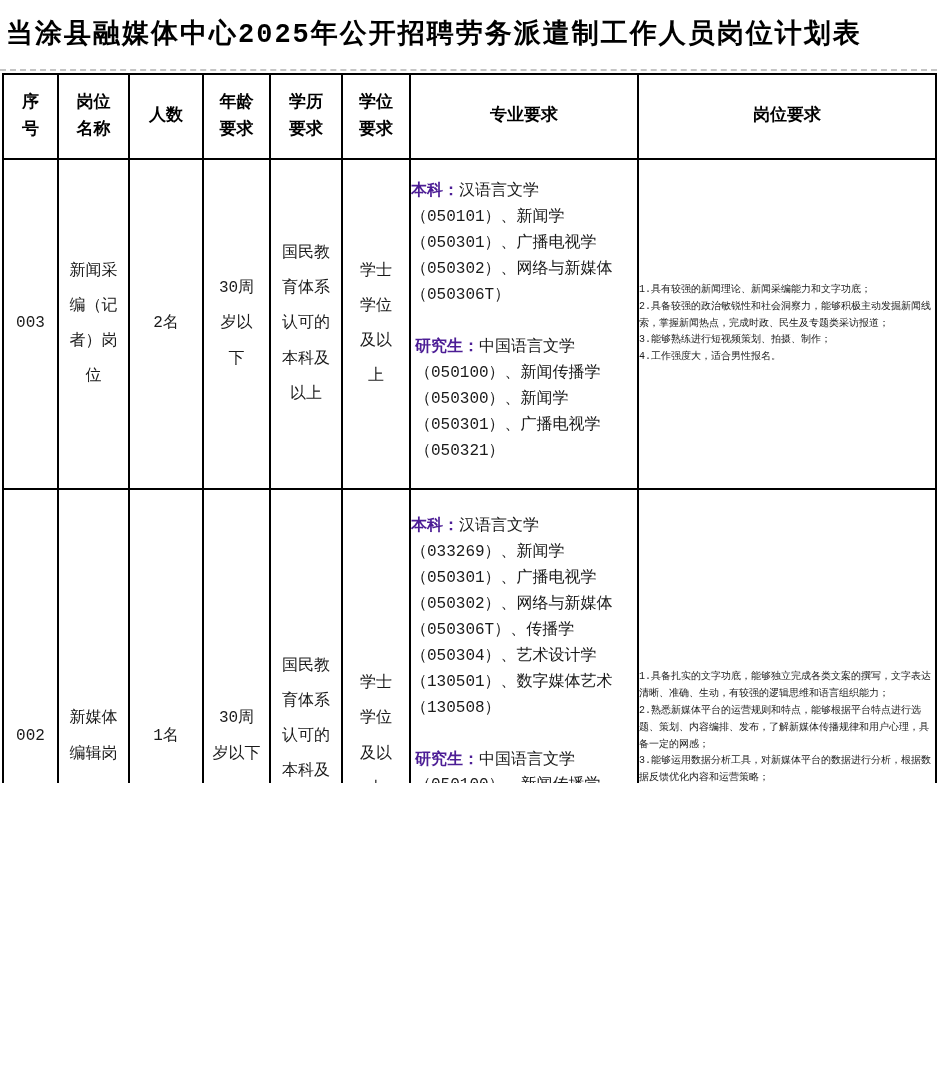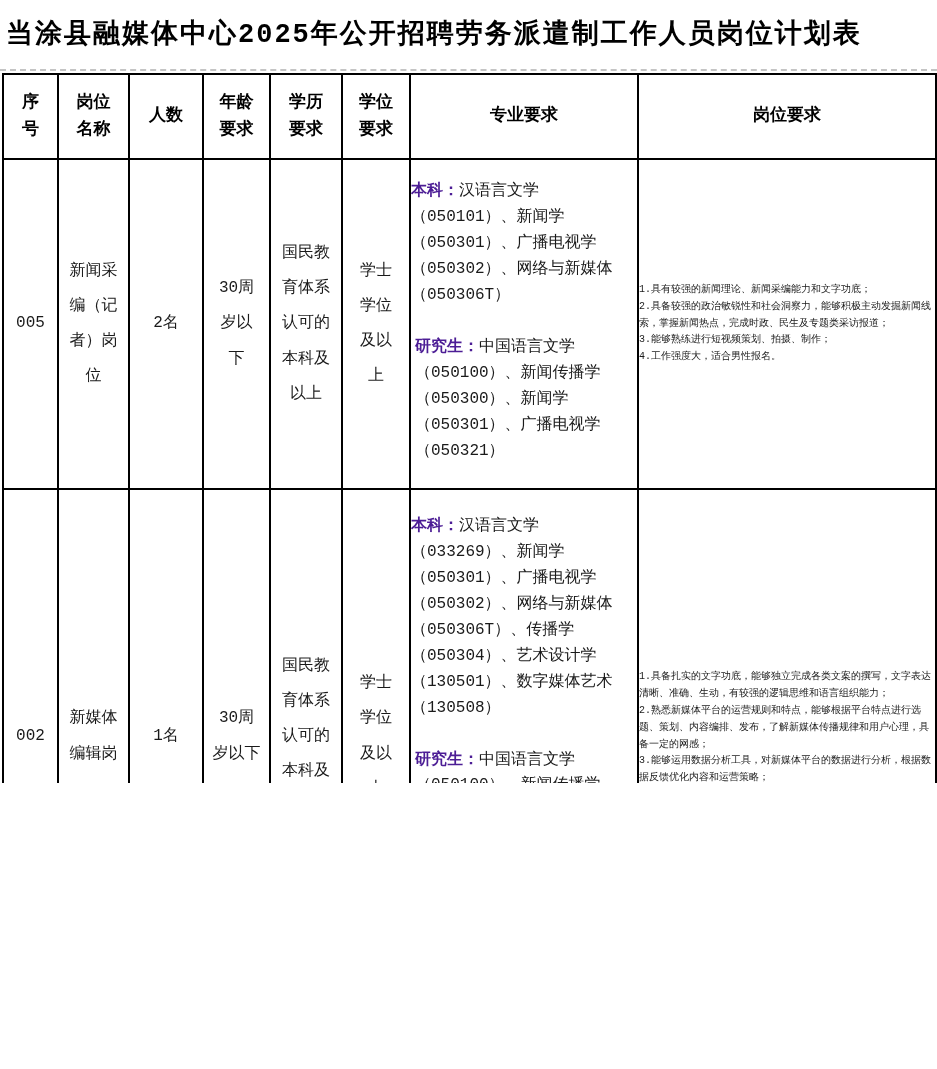--- a/index.html
+++ b/index.html
@@ -116,21 +116,21 @@
         <th>学历
 要求</th>
         <th>学位
 要求</th>
         <th>专业要求</th>
         <th>岗位要求</th>
       </tr>
     </thead>
     <tbody>
       <tr class="r-1">
-        <td class="c-center lh-wide">005</td>
+        <td class="c-center lh-wide">003</td>
         <td class="c-center lh-wide prewrap">新闻采
 编（记
 者）岗
 位</td>
         <td class="c-center lh-wide">2名</td>
         <td class="c-center lh-wide prewrap">30周
 岁以
 下</td>
         <td class="c-center lh-wide prewrap">国民教
 育体系

